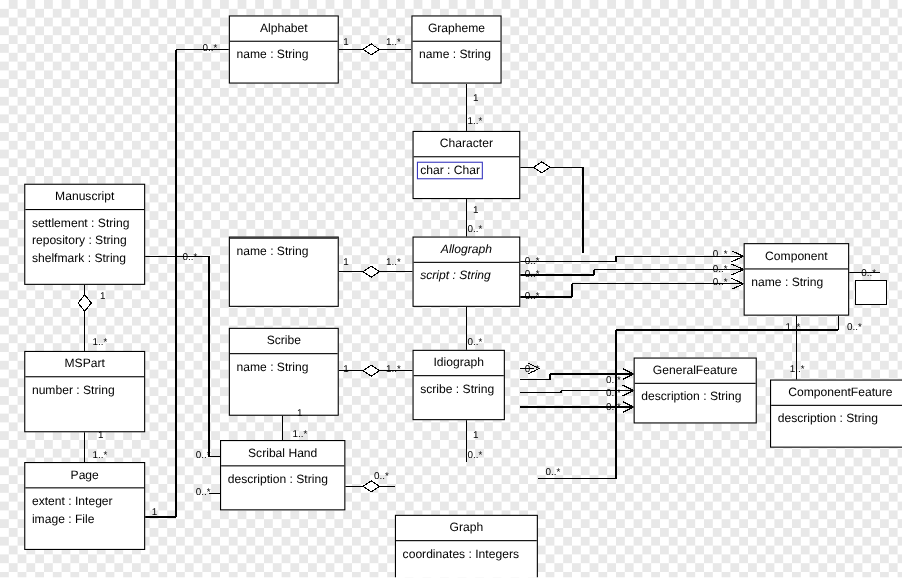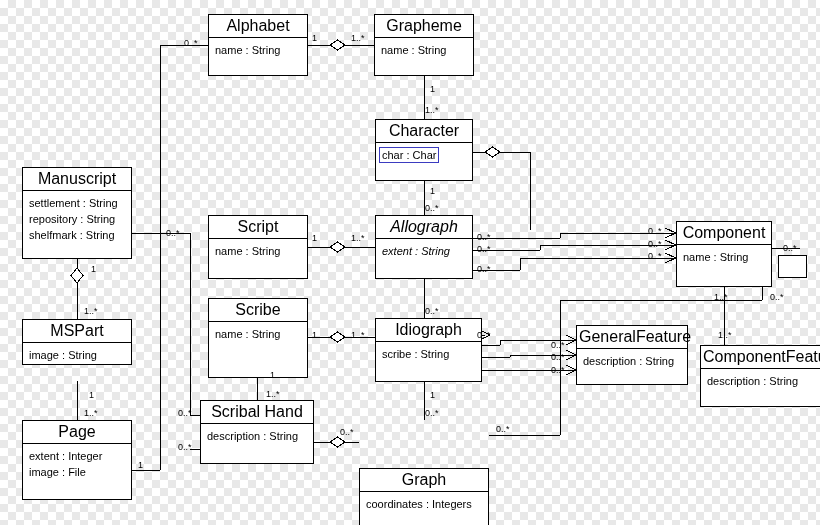--- a/index.html
+++ b/index.html
@@ -24,21 +24,21 @@
   }
   .uml-class {
     position: absolute;
     background: #ffffff;
     border: 1px solid #000000;
     box-sizing: border-box;
     z-index: 5;
   }
   .uml-name {
     text-align: center;
-    font-size: 16px;
+    font-size: 11px;
     color: #000000;
     padding: 5px 2px 5px 2px;
     line-height: 12px;
   }
   .uml-sep {
     height: 1px;
     background: #000000;
     font-size: 0;
     line-height: 0;
   }
@@ -176,21 +176,21 @@
   </svg>
 
   <div class="uml-class" style="left:208px; top:14px; width:100px; height:62px;">
     <div class="uml-name">Alphabet</div>
     <div class="uml-sep"></div>
     <div class="uml-attrs">
       <div class="uml-attr">name : String</div>
     </div>
   </div>
 
-  <div class="uml-class" style="left:374px; top:14px; width:100px; height:62px;">
+  <div class="uml-class" style="left:374px; top:14px; width:82px; height:62px;">
     <div class="uml-name">Grapheme</div>
     <div class="uml-sep"></div>
     <div class="uml-attrs">
       <div class="uml-attr">name : String</div>
     </div>
   </div>
 
   <div class="uml-class" style="left:22px; top:167px; width:110px; height:92px;">
     <div class="uml-name">Manuscript</div>
     <div class="uml-sep"></div>
@@ -203,52 +203,51 @@
 
   <div class="uml-class" style="left:375px; top:119px; width:98px; height:62px;">
     <div class="uml-name">Character</div>
     <div class="uml-sep"></div>
     <div class="uml-attrs">
       <div class="uml-attr"><span class="highlight-attr">char : Char</span></div>
     </div>
   </div>
 
   <div class="uml-class" style="left:208px; top:215px; width:100px; height:64px;">
-    <div class="uml-name">Script</div>
     <div class="uml-sep"></div>
     <div class="uml-attrs">
       <div class="uml-attr">name : String</div>
     </div>
   </div>
 
   <div class="uml-class" style="left:375px; top:215px; width:98px; height:64px;font-style:italic;">
     <div class="uml-name">Allograph</div>
     <div class="uml-sep"></div>
     <div class="uml-attrs">
-      <div class="uml-attr">extent : String</div>
+      <div class="uml-attr">script : String</div>
     </div>
   </div>
 
   <div class="uml-class" style="left:676px; top:221px; width:96px; height:66px;">
     <div class="uml-name">Component</div>
     <div class="uml-sep"></div>
     <div class="uml-attrs">
       <div class="uml-attr">name : String</div>
     </div>
   </div>
 
   <div class="uml-class" style="left:208px; top:298px; width:100px; height:80px;">
     <div class="uml-name">Scribe</div>
     <div class="uml-sep"></div>
     <div class="uml-attrs">
       <div class="uml-attr">name : String</div>
     </div>
   </div>
 
-  <div class="uml-class" style="left:375px; top:318px; width:107px; height:64px;">
+  <div class="uml-class" style="left:375px; top:318px; width:84px; height:64px;">
     <div class="uml-name">Idiograph</div>
     <div class="uml-sep"></div>
     <div class="uml-attrs">
       <div class="uml-attr">scribe : String</div>
     </div>
   </div>
 
   <div class="uml-class" style="left:576px; top:325px; width:112px; height:60px;">
     <div class="uml-name">GeneralFeature</div>
     <div class="uml-sep"></div>
@@ -258,25 +257,25 @@
   </div>
 
   <div class="uml-class" style="left:700px; top:345px; width:128px; height:62px;">
     <div class="uml-name">ComponentFeature</div>
     <div class="uml-sep"></div>
     <div class="uml-attrs">
       <div class="uml-attr">description : String</div>
     </div>
   </div>
 
-  <div class="uml-class" style="left:22px; top:319px; width:110px; height:46px;">
+  <div class="uml-class" style="left:22px; top:319px; width:110px; height:74px;">
     <div class="uml-name">MSPart</div>
     <div class="uml-sep"></div>
     <div class="uml-attrs">
-      <div class="uml-attr">image : String</div>
+      <div class="uml-attr">number : String</div>
     </div>
   </div>
 
   <div class="uml-class" style="left:200px; top:400px; width:114px; height:64px;">
     <div class="uml-name">Scribal Hand</div>
     <div class="uml-sep"></div>
     <div class="uml-attrs">
       <div class="uml-attr">description : String</div>
     </div>
   </div>

